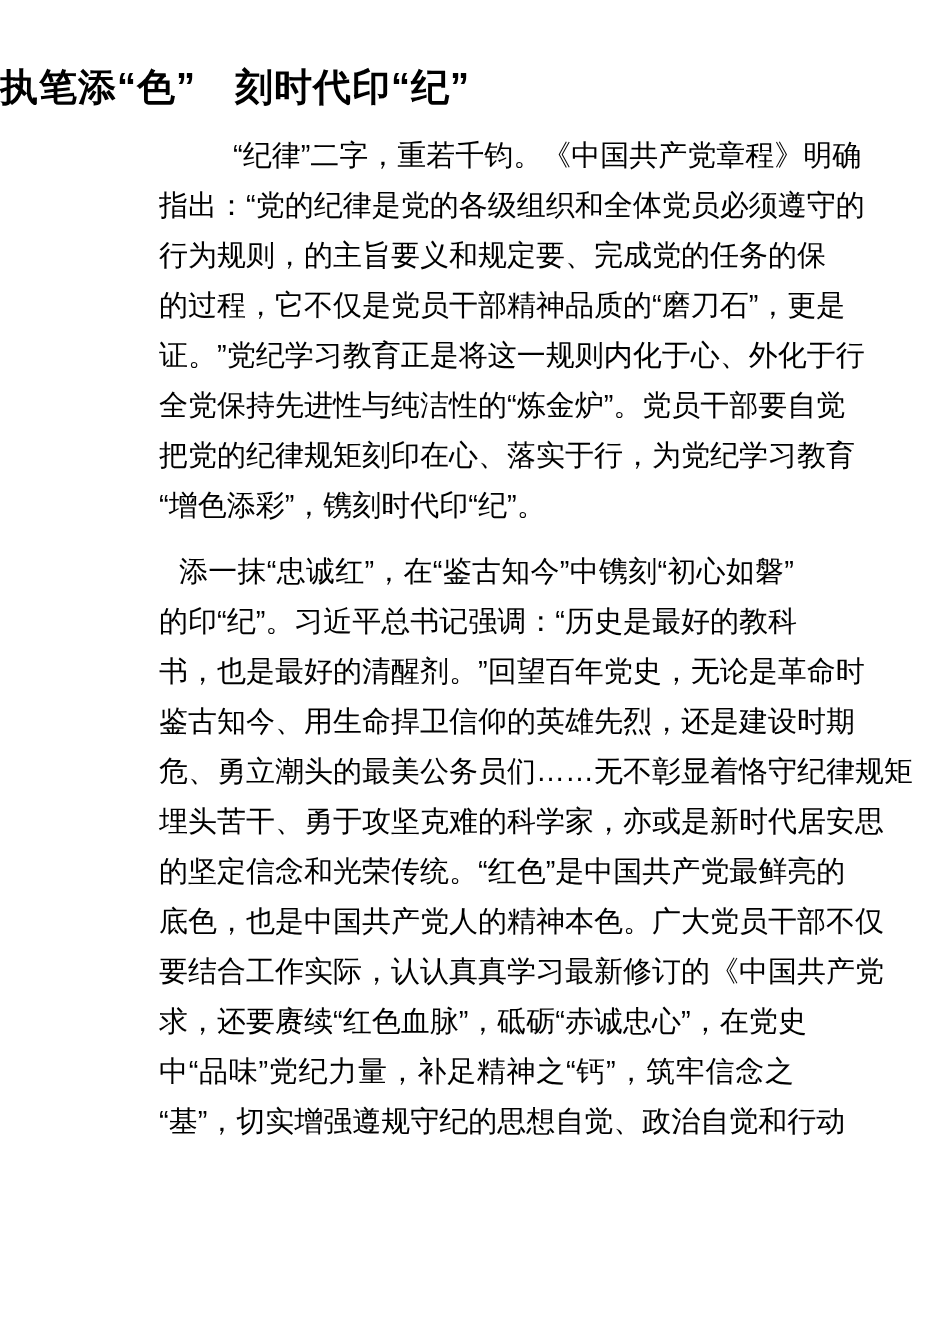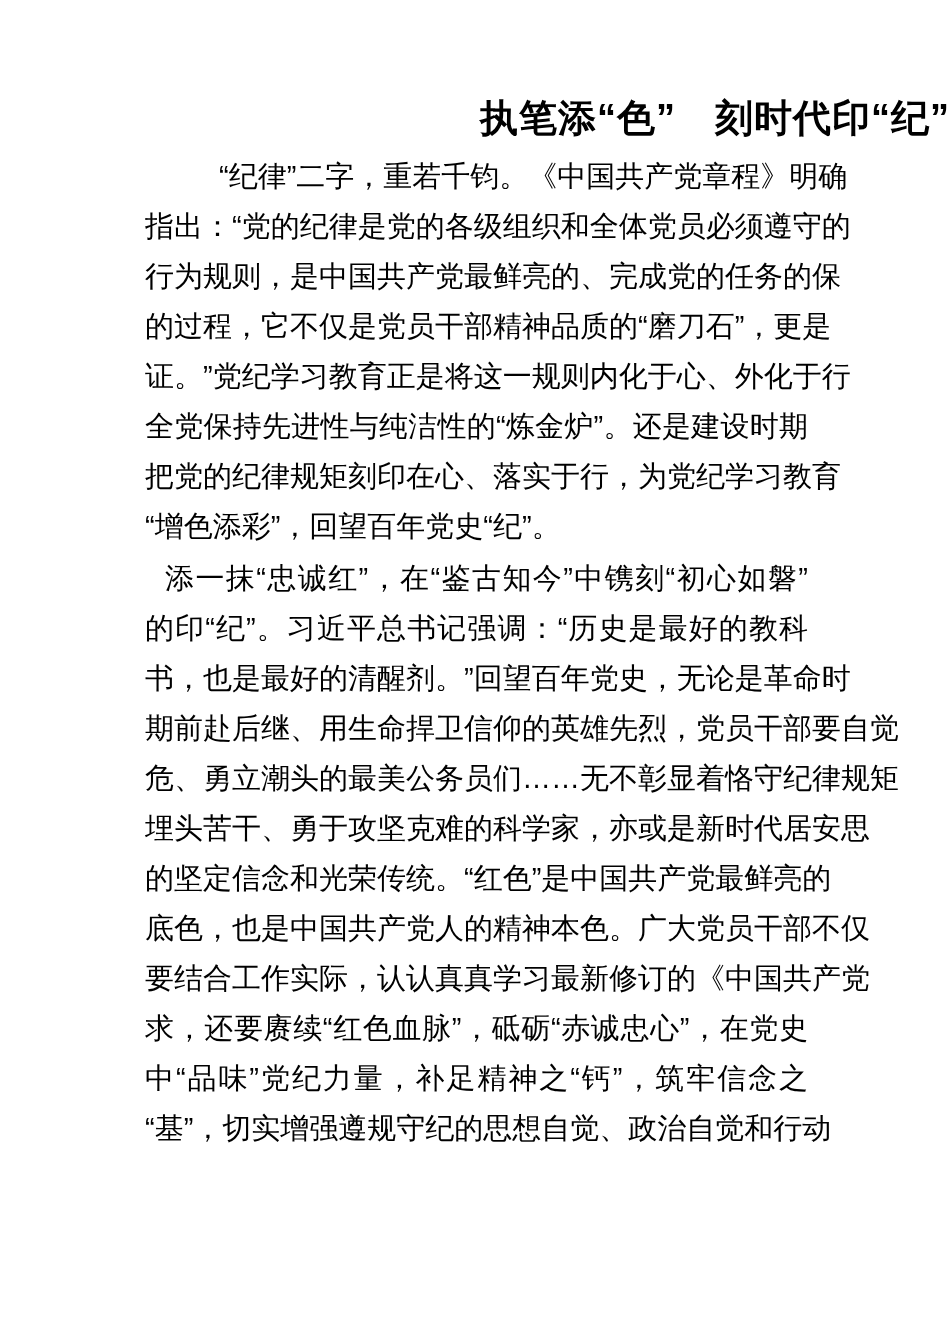--- a/index.html
+++ b/index.html
@@ -14,36 +14,36 @@
     font-family: "Liberation Sans", sans-serif;
     color: #000000;
   }
   .doc-page {
     position: relative;
     width: 950px;
     height: 1344px;
     background: #ffffff;
   }
   .doc-title {
-    margin: 91px 0 0 0;
+    margin: 60px 0 0 0;
     padding: 0;
-    text-align: right;
+    text-align: left;
     font-size: 38px;
     font-weight: bold;
     line-height: 54px;
     letter-spacing: 1px;
     white-space: nowrap;
   }
   .doc-body {
     margin: 6px 140px 0 143px;
     width: 667px;
     font-size: 29px;
   }
   .para {
-    margin: 2px;
+    margin: 16px;
     padding: 0;
   }
   .line {
     line-height: 50px;
     height: 50px;
     white-space: nowrap;
     overflow: visible;
     text-align: justify;
     text-align-last: justify;
     text-justify: inter-ideograph;
@@ -64,33 +64,33 @@
 
 <div class="doc-page">
 
   <h1 class="doc-title">执笔添“色”　刻时代印“纪”</h1>
 
   <div class="doc-body">
 
     <div class="para">
       <div class="line p1-first">“纪律”二字，重若千钧。《中国共产党章程》明确</div>
       <div class="line">指出：“党的纪律是党的各级组织和全体党员必须遵守的</div>
-      <div class="line">行为规则，是中国共产党最鲜亮的、完成党的任务的保</div>
+      <div class="line">行为规则，的主旨要义和规定要、完成党的任务的保</div>
       <div class="line">的过程，它不仅是党员干部精神品质的“磨刀石”，更是</div>
       <div class="line">证。”党纪学习教育正是将这一规则内化于心、外化于行</div>
-      <div class="line">全党保持先进性与纯洁性的“炼金炉”。还是建设时期</div>
+      <div class="line">全党保持先进性与纯洁性的“炼金炉”。党员干部要自觉</div>
       <div class="line">把党的纪律规矩刻印在心、落实于行，为党纪学习教育</div>
-      <div class="line end">“增色添彩”，回望百年党史“纪”。</div>
+      <div class="line end">“增色添彩”，镌刻时代印“纪”。</div>
     </div>
 
     <div class="para">
       <div class="line p2-first">添一抹“忠诚红”，在“鉴古知今”中镌刻“初心如磐”</div>
       <div class="line">的印“纪”。习近平总书记强调：“历史是最好的教科</div>
       <div class="line">书，也是最好的清醒剂。”回望百年党史，无论是革命时</div>
-      <div class="line">期前赴后继、用生命捍卫信仰的英雄先烈，党员干部要自觉</div>
+      <div class="line">鉴古知今、用生命捍卫信仰的英雄先烈，还是建设时期</div>
       <div class="line">危、勇立潮头的最美公务员们……无不彰显着恪守纪律规矩</div>
       <div class="line">埋头苦干、勇于攻坚克难的科学家，亦或是新时代居安思</div>
       <div class="line">的坚定信念和光荣传统。“红色”是中国共产党最鲜亮的</div>
       <div class="line">底色，也是中国共产党人的精神本色。广大党员干部不仅</div>
       <div class="line">要结合工作实际，认认真真学习最新修订的《中国共产党</div>
       <div class="line">求，还要赓续“红色血脉”，砥砺“赤诚忠心”，在党史</div>
       <div class="line">中“品味”党纪力量，补足精神之“钙”，筑牢信念之</div>
       <div class="line">“基”，切实增强遵规守纪的思想自觉、政治自觉和行动</div>
     </div>
 

